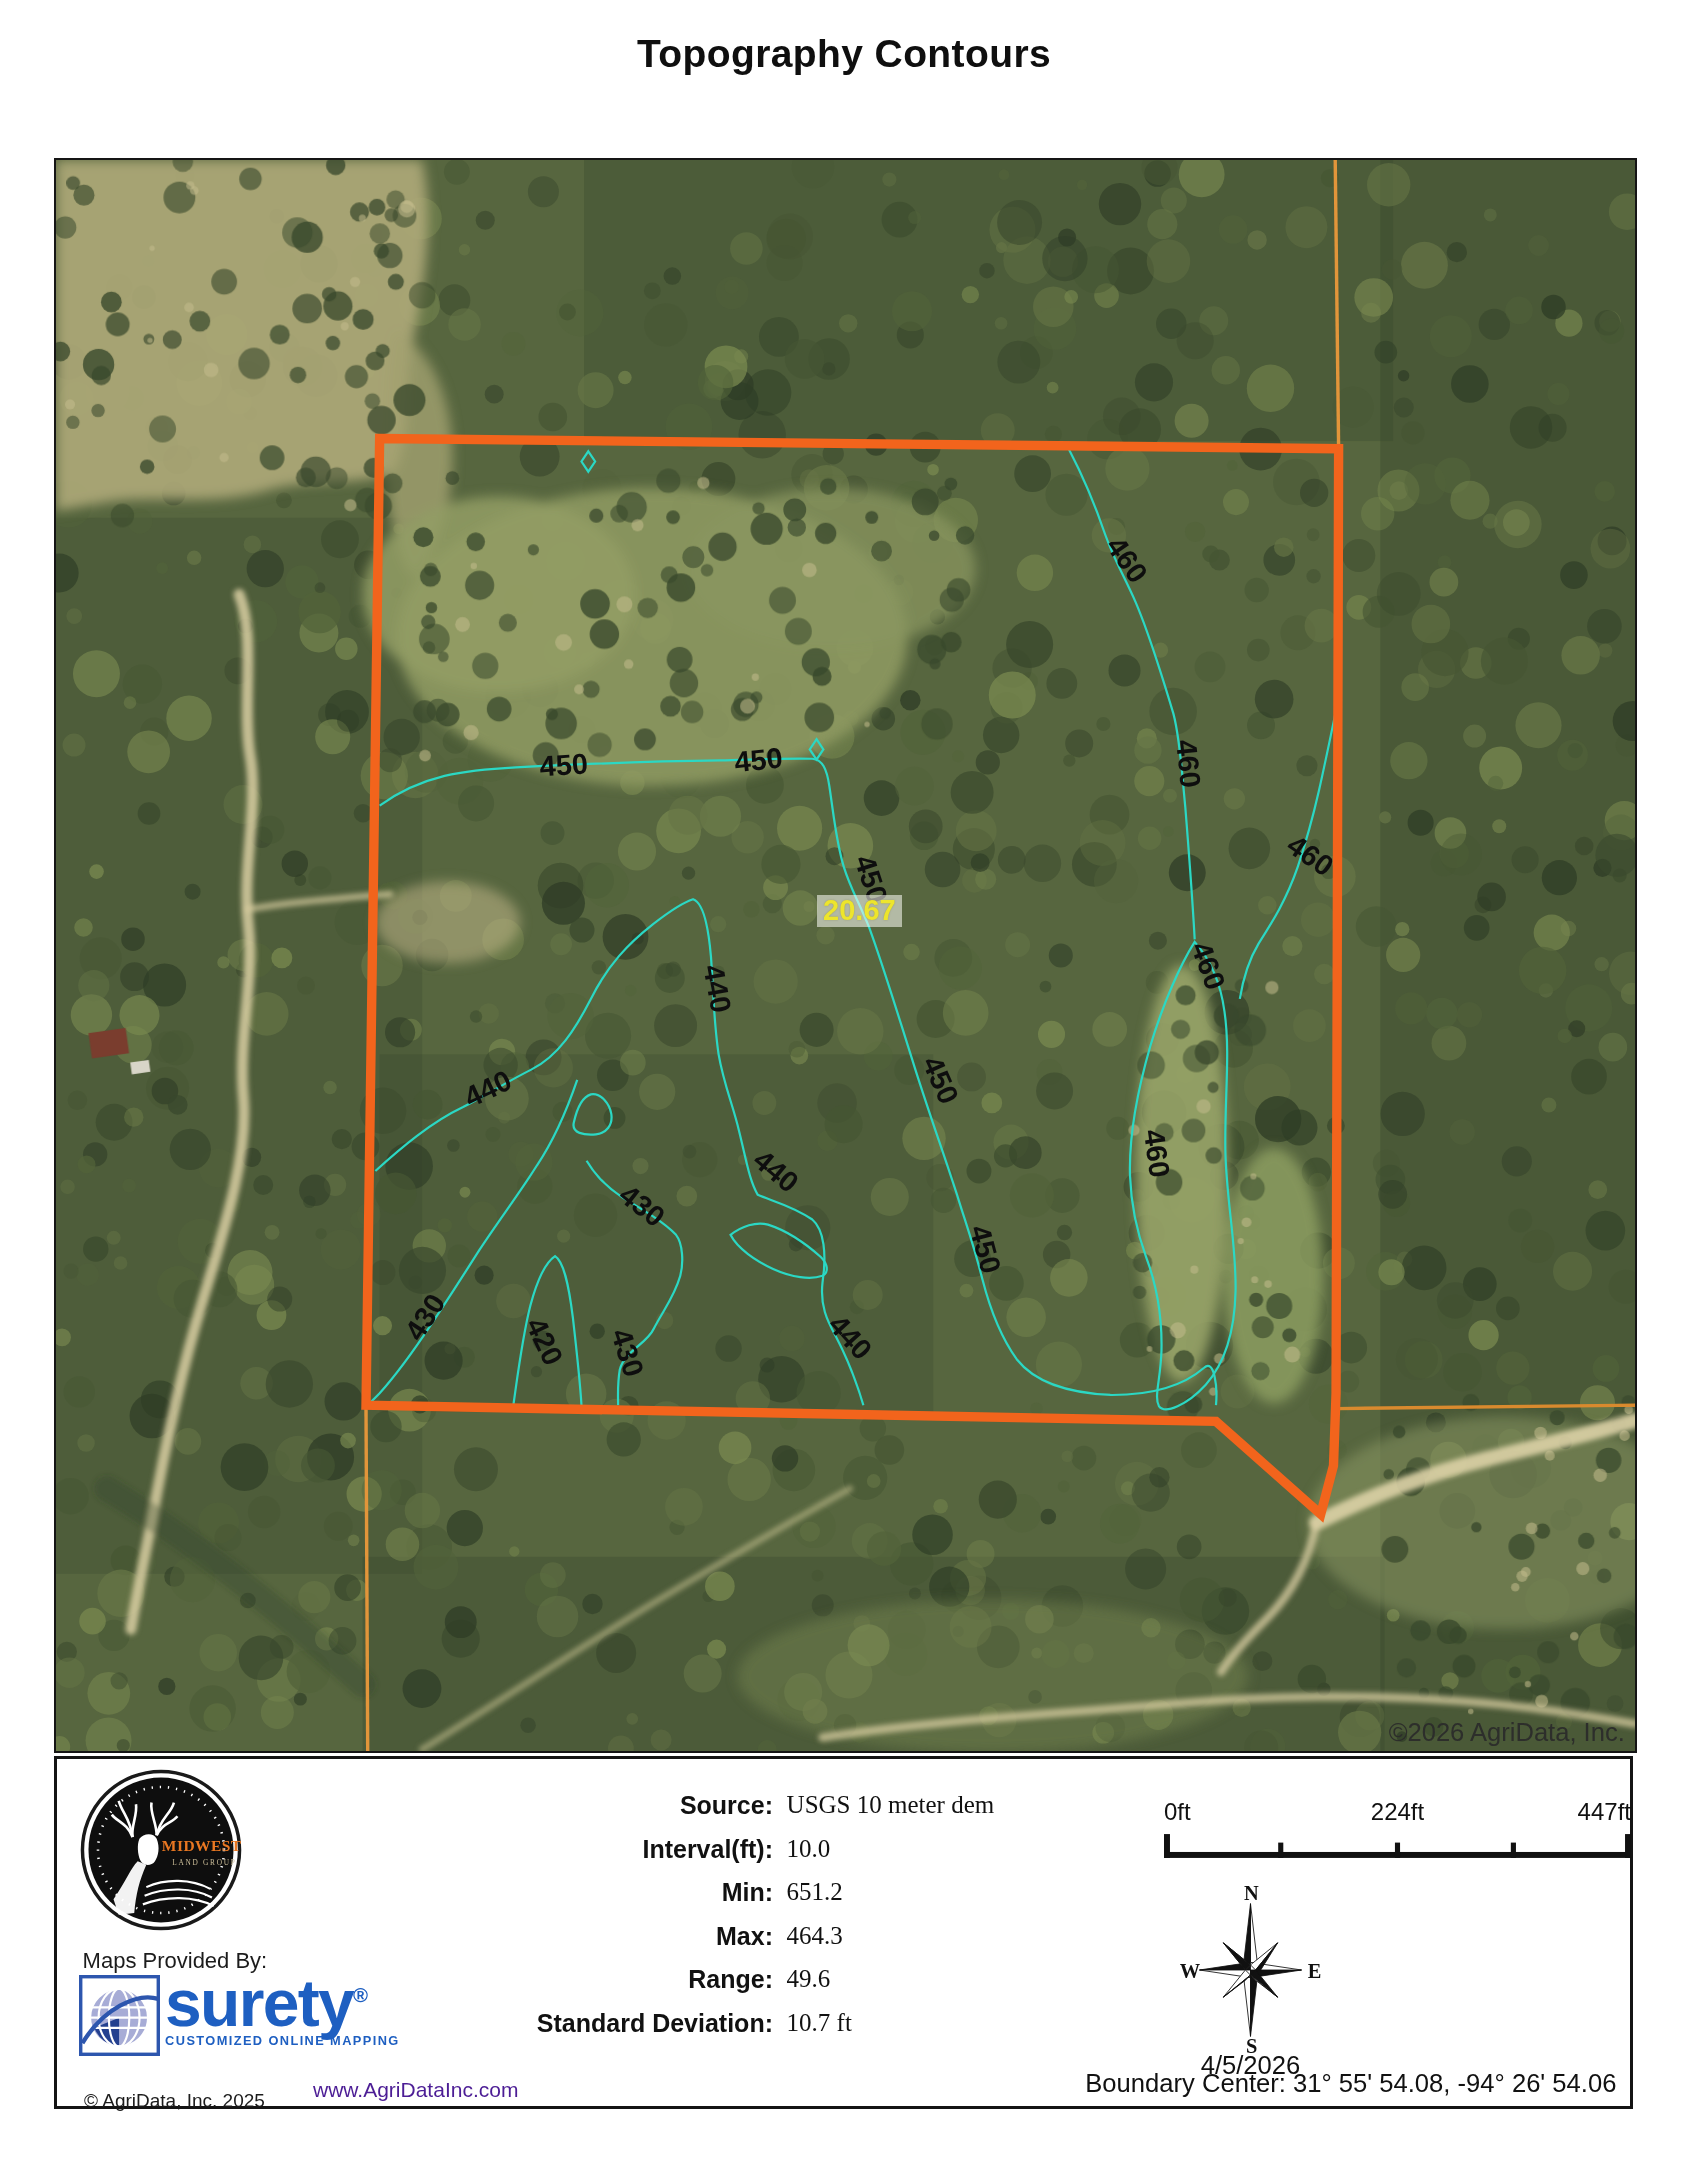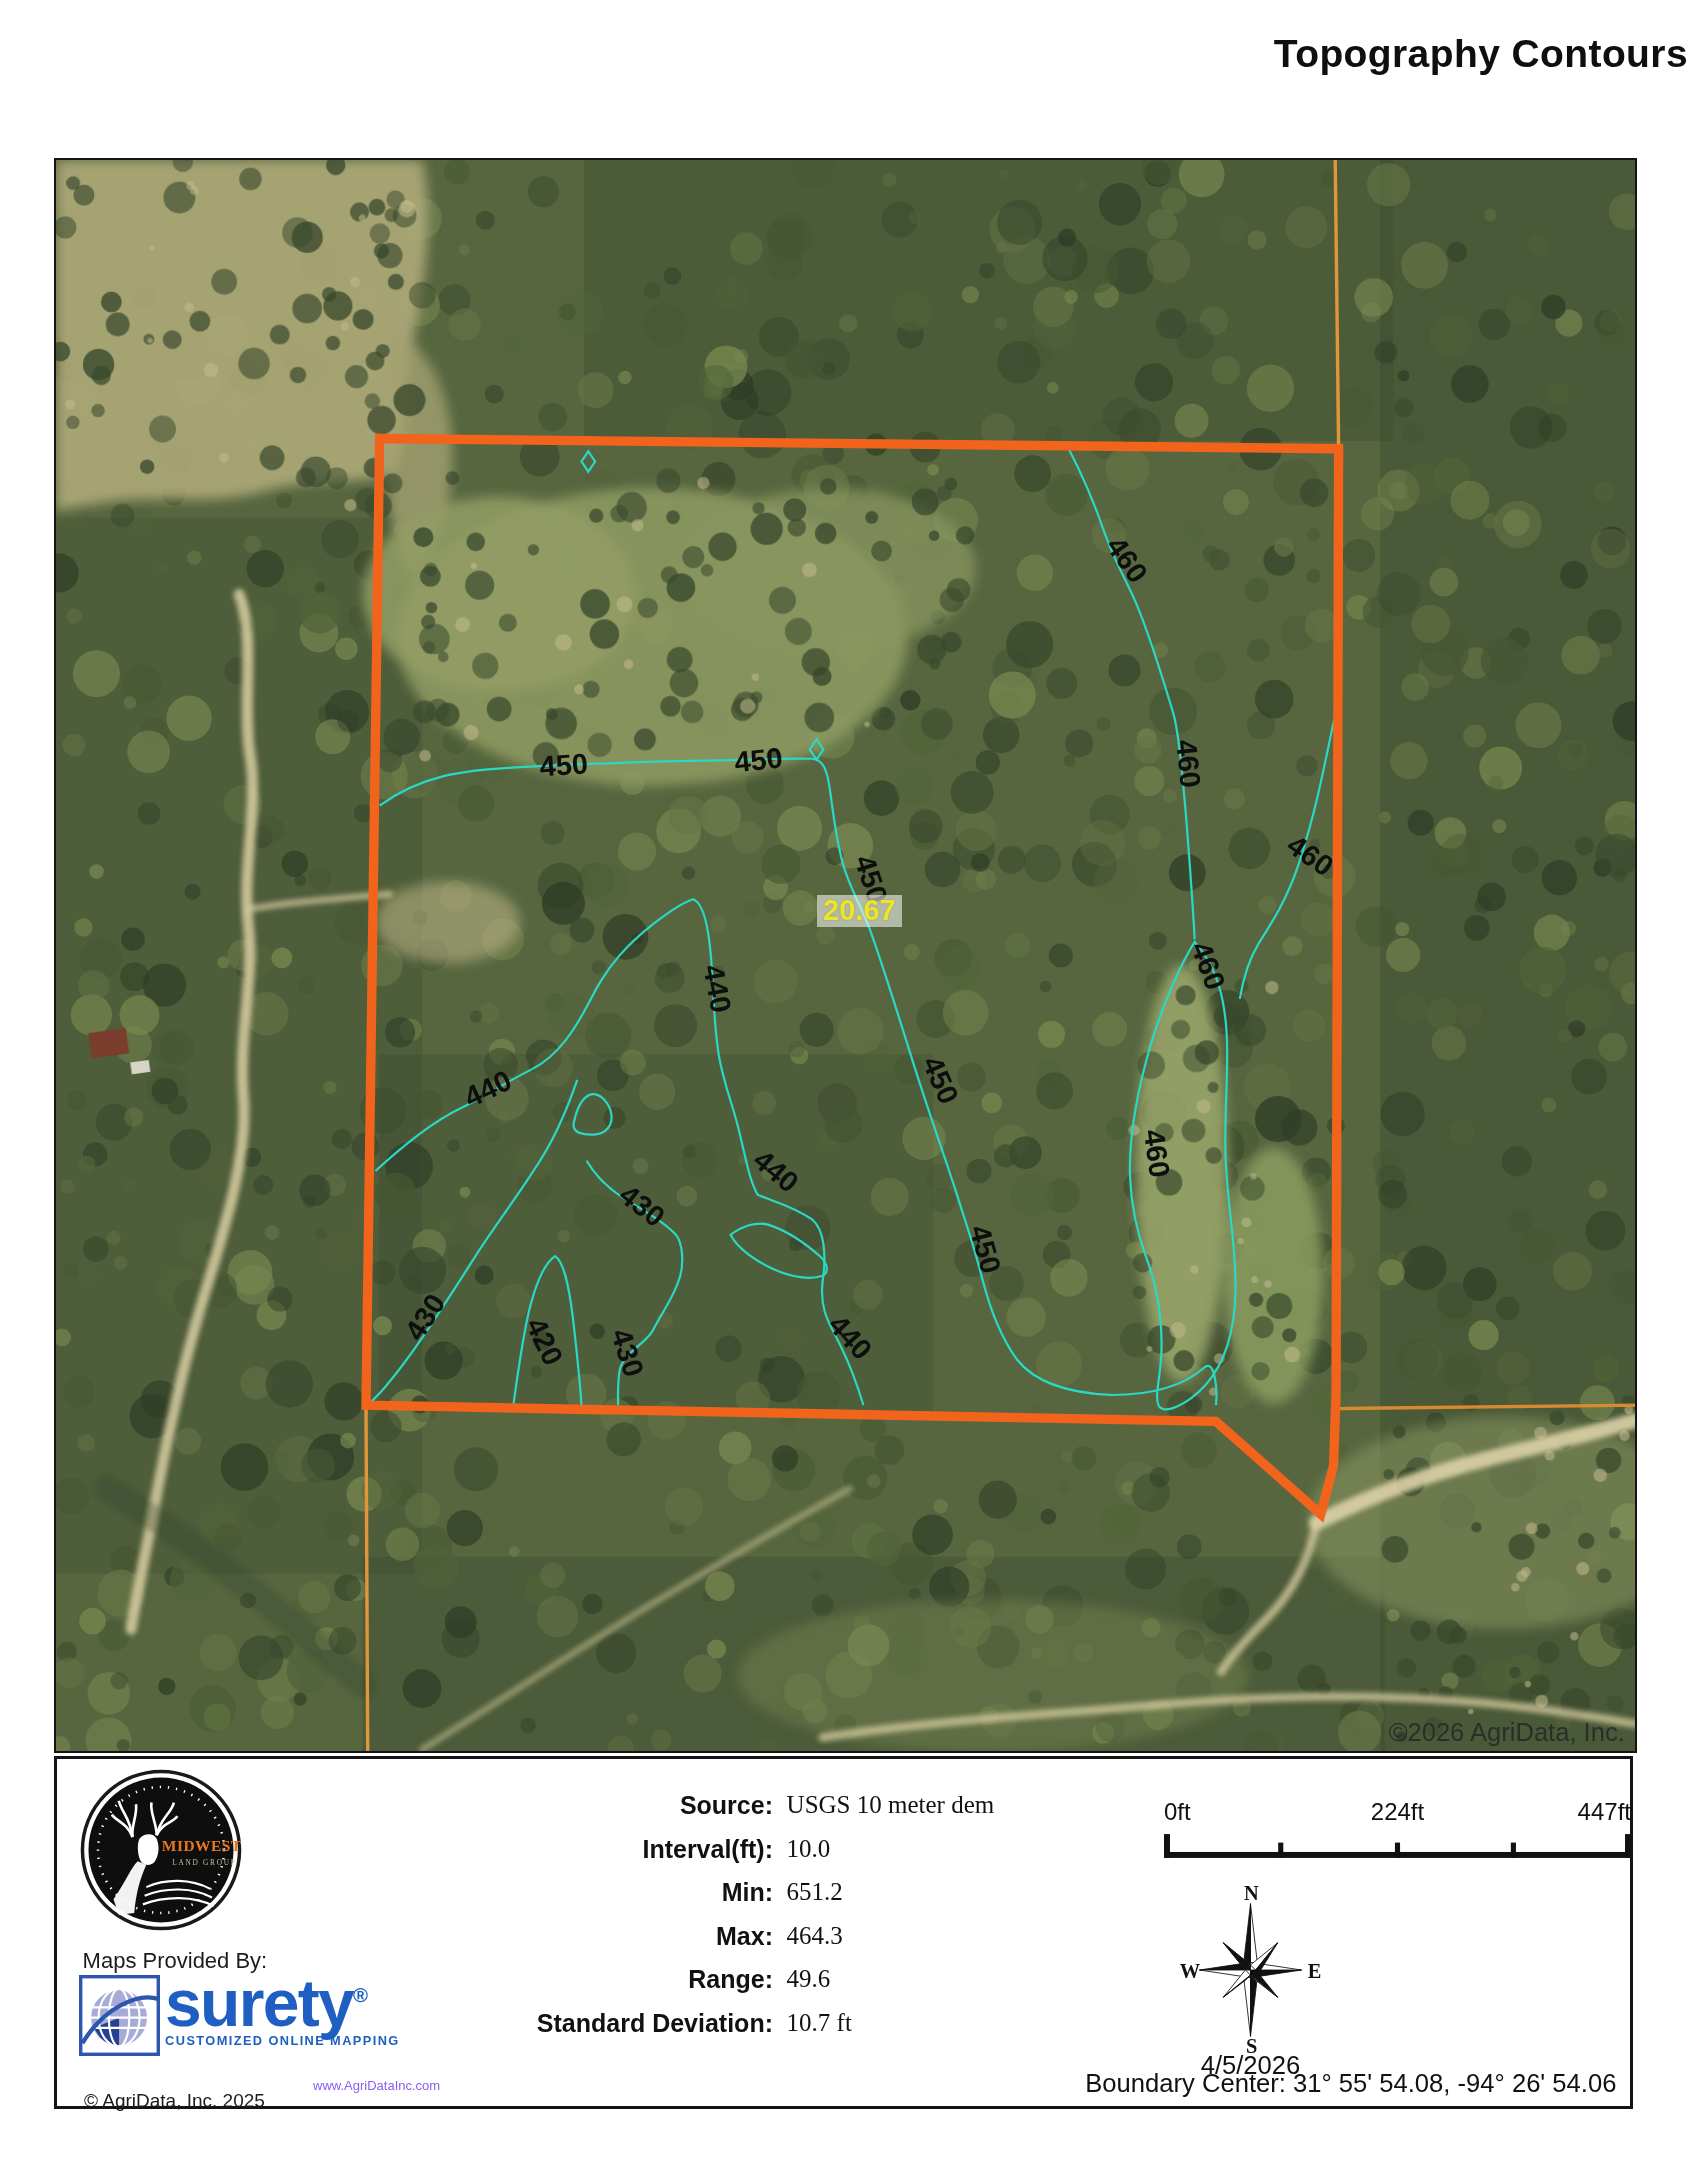--- a/index.html
+++ b/index.html
@@ -1,32 +1,32 @@
 <!DOCTYPE html>
 <html style="font-size:13.6px"><head>
 <meta charset="utf-8">
 <style>
   html,body{margin:0;padding:0;background:#ffffff;}
   .page{position:relative;width:1688px;height:2181px;background:#fff;font-family:"Liberation Sans",sans-serif;overflow:hidden;}
-  .page-title{position:absolute;top:32px;left:0;width:100%;text-align:right;font-size:39px;font-weight:bold;color:#0f0f0f;letter-spacing:0.4px;}
+  .page-title{position:absolute;top:32px;left:0;width:100%;text-align:center;font-size:39px;font-weight:bold;color:#0f0f0f;letter-spacing:0.4px;}
   
   .map-area{position:absolute;left:54px;top:158px;width:1579px;height:1591px;border:2.6px solid #151515;box-sizing:content-box;background:#57663F;}
   .map-area svg.mapsvg{position:absolute;left:0;top:0;width:100%;height:100%;display:block;}
   .acreage{position:absolute;left:48.2%;top:46.2%;background:rgba(255,255,250,.55);color:#EDE52C;font-size:29px;font-weight:bold;padding:0 6px;line-height:1.1;text-shadow:0 0 1.7px rgba(120,120,60,.6);}
   
   .footer{position:absolute;left:54px;top:1756px;width:1579px;height:353px;border:3.4px solid #141414;box-sizing:border-box;background:#fff;}
   .mlg-logo{position:absolute;left:22px;top:8.5px;width:164px;height:164px;}
   .maps-provided{position:absolute;left:25.6px;top:189px;font-size:22px;color:#1c1c1c;}
   .surety-row{position:absolute;left:22px;top:216px;display:flex;align-items:flex-start;}
   .surety-text{margin-left:5.1px;}
   .surety-name{font-size:66px;line-height:.85;font-weight:bold;color:#1E5FC1;letter-spacing:-1.7px;}
   .surety-reg{font-size:20.4px;vertical-align:24px;font-weight:bold;color:#1E5FC1;}
   .surety-tag{font-size:12.8px;font-weight:bold;color:#1E5FC1;letter-spacing:1.4px;margin-top:1.7px;}
   .agridata-copy{position:absolute;left:27px;top:319px;font-size:19px;color:#1c1c1c;margin-top:12px;}
-  .agridata-url{position:absolute;left:256px;top:319px;font-size:13px;color:#8b5cf6;}
+  .agridata-url{position:absolute;left:256px;top:319px;font-size:21px;color:#4c1d95;}
   .stats{position:absolute;left:443px;top:32px;width:596px;}
   .stat-row{display:flex;margin-bottom:14.5px;font-size:25px;color:#111;}
   .stat-label{flex:0 0 273px;text-align:right;font-weight:bold;}
   .stat-value{padding-left:13.6px;text-align:left;font-family:Liberation Serif, serif;}
   .scale-labels{position:absolute;left:1107px;top:39px;width:467px;height:29px;font-size:24px;color:#111;}
   .scale-labels .s0{position:absolute;left:0;}
   .scale-labels .s1{position:absolute;left:0;width:100%;text-align:center;}
   .scale-labels .s2{position:absolute;right:0;}
   .scalebar{position:absolute;left:1107px;top:75px;}
   .compass{position:absolute;left:1121px;top:126px;width:145px;height:170px;}

